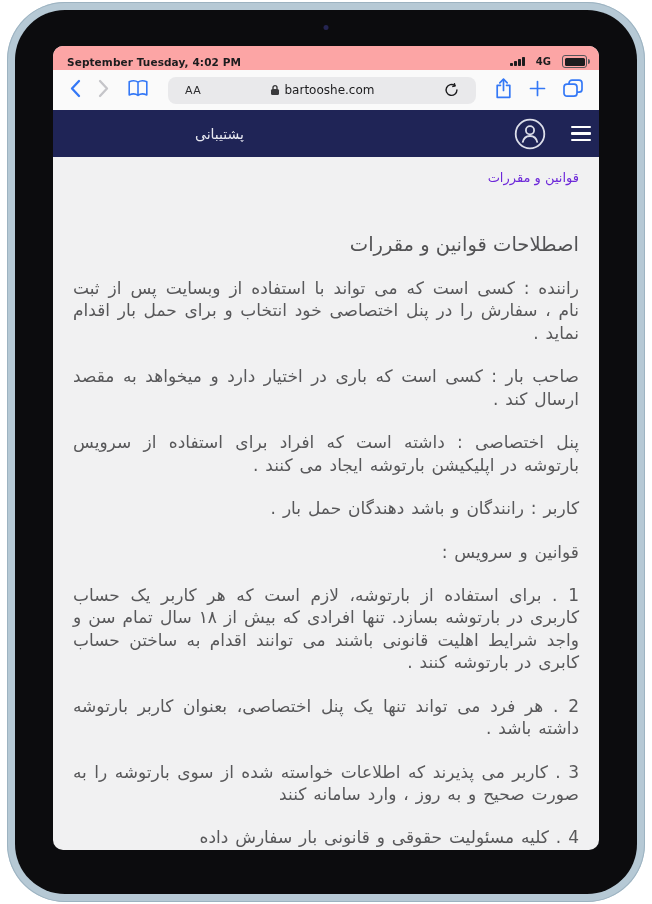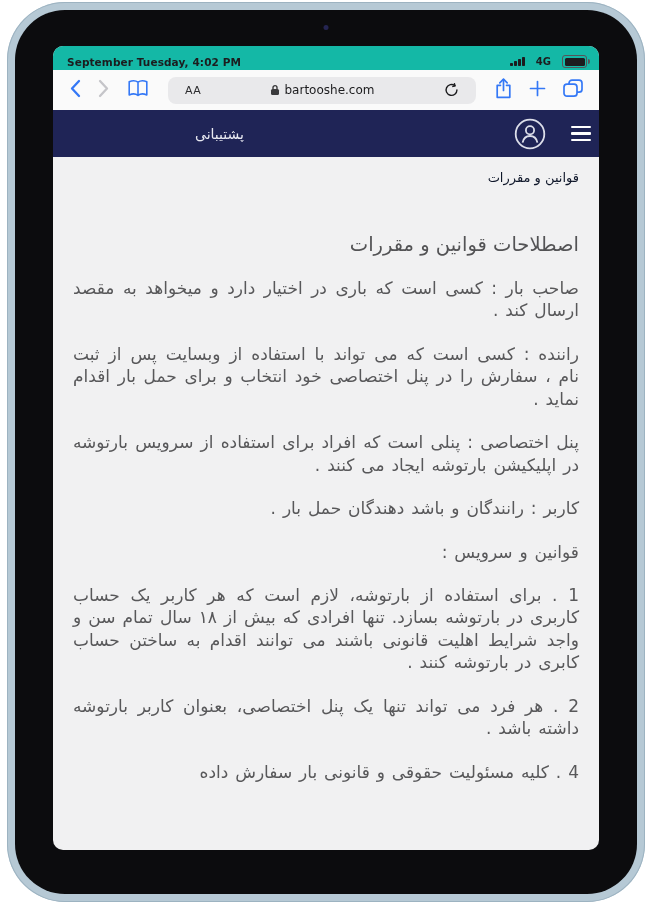--- a/index.html
+++ b/index.html
@@ -7,21 +7,21 @@
 
   
   .device{position:absolute;left:7px;top:2px;width:638px;height:900px;border-radius:58px;
           background:#b6c9d5;box-shadow:inset 0 0 0 1px #9db3c1;}
   .bezel{position:absolute;inset:8px;border-radius:50px;background:#0c0c0e;}
   .camera{position:absolute;top:15px;left:50%;transform:translateX(-50%);width:5px;height:5px;border-radius:50%;background:#252552;}
   .screen{position:absolute;left:38px;right:38px;top:36px;bottom:44px;border-radius:10px;
           background:#f1f1f2;overflow:hidden;display:flex;flex-direction:column;}
 
   
-  .status-bar{height:24px;background:#14b8a6;display:flex;align-items:flex-end;justify-content:space-between;
+  .status-bar{height:24px;background:#fca5a5;display:flex;align-items:flex-end;justify-content:space-between;
               padding:0 12px 2px 14px;box-sizing:border-box;flex:0 0 auto;}
   .status-left{font-size:10.5px;font-weight:bold;color:#1c1c1e;letter-spacing:.1px;}
   .status-right{display:flex;align-items:center;gap:11px;}
   .signal{display:flex;align-items:flex-end;gap:1.5px;}
   .signal i{display:block;width:2.5px;background:#1c1c1e;border-radius:.8px;}
   .signal i:nth-child(1){height:3.5px}.signal i:nth-child(2){height:5.5px}
   .signal i:nth-child(3){height:7.5px}.signal i:nth-child(4){height:9.5px}
   .net-label{font-size:10px;font-weight:bold;color:#1c1c1e;}
   .battery{position:relative;width:23px;height:11px;border:1px solid #55555a;border-radius:3px;}
   .battery .level{position:absolute;inset:1.5px;background:#1c1c1e;border-radius:1.5px;}
@@ -41,21 +41,21 @@
   
   .navbar{height:47px;background:#1f2456;position:relative;flex:0 0 auto;}
   .nav-support{position:absolute;left:142px;top:50%;transform:translateY(-50%);
                color:#e8e9f1;font-size:14px;cursor:default;}
   .nav-profile{position:absolute;right:52px;top:50%;transform:translateY(-50%);display:flex;}
   .nav-menu{position:absolute;right:8px;top:50%;transform:translateY(-50%);display:flex;flex-direction:column;gap:4px;width:20px;}
   .nav-menu span{display:block;height:2.6px;background:#ffffff;border-radius:1px;}
 
   
   .content{flex:1;overflow:hidden;direction:rtl;}
-  .breadcrumb{padding:13px 20px 0;font-size:13px;color:#0f172a;text-align:right;}
+  .breadcrumb{padding:13px 20px 0;font-size:13px;color:#6d28d9;text-align:right;}
   .article{padding:0 20px;color:#58585a;text-align:justify;margin-top:48px;}
   .article h1{font-size:19.5px;font-weight:400;color:#535355;margin:31px 0 0;}
   .article p{font-size:17px;line-height:1.32;margin:21px 0 0;word-spacing:1.5px;}
 </style>
 </head>
 <body>
 
 <div class="device">
   <div class="bezel">
     <div class="camera"></div>
@@ -160,26 +160,27 @@
             <span></span>
             <span></span>
             <span></span>
           </span>
       </div>
 
       <div class="content">
         <div class="breadcrumb">قوانین و مقررات</div>
         <div class="article">
           <h1>اصطلاحات قوانین و مقررات</h1>
+          <p>راننده : کسی است که می تواند با استفاده از وبسایت پس از ثبت نام ، سفارش را در پنل اختصاصی خود انتخاب و برای حمل بار اقدام نماید .</p>
           <p>صاحب بار : کسی است که باری در اختیار دارد و میخواهد به مقصد ارسال کند .</p>
-          <p>راننده : کسی است که می تواند با استفاده از وبسایت پس از ثبت نام ، سفارش را در پنل اختصاصی خود انتخاب و برای حمل بار اقدام نماید .</p>
-          <p>پنل اختصاصی : پنلی است که افراد برای استفاده از سرویس بارتوشه در اپلیکیشن بارتوشه ایجاد می کنند .</p>
+          <p>پنل اختصاصی : داشته است که افراد برای استفاده از سرویس بارتوشه در اپلیکیشن بارتوشه ایجاد می کنند .</p>
           <p>کاربر : رانندگان و باشد دهندگان حمل بار .</p>
           <p>قوانین و سرویس :</p>
           <p>1 . برای استفاده از بارتوشه، لازم است که هر کاربر یک حساب کاربری در بارتوشه بسازد. تنها افرادی که بیش از ۱۸ سال تمام سن و واجد شرایط اهلیت قانونی باشند می توانند اقدام به ساختن حساب کابری در بارتوشه کنند .</p>
           <p>2 . هر فرد می تواند تنها یک پنل اختصاصی، بعنوان کاربر بارتوشه داشته باشد .</p>
+          <p>3 . کاربر می پذیرند که اطلاعات خواسته شده از سوی بارتوشه را به صورت صحیح و به روز ، وارد سامانه کنند</p>
           <p>4 . کلیه مسئولیت حقوقی و قانونی بار سفارش داده</p>
         </div>
       </div>
 
     </div>
   </div>
 </div>
 
 </body></html>

